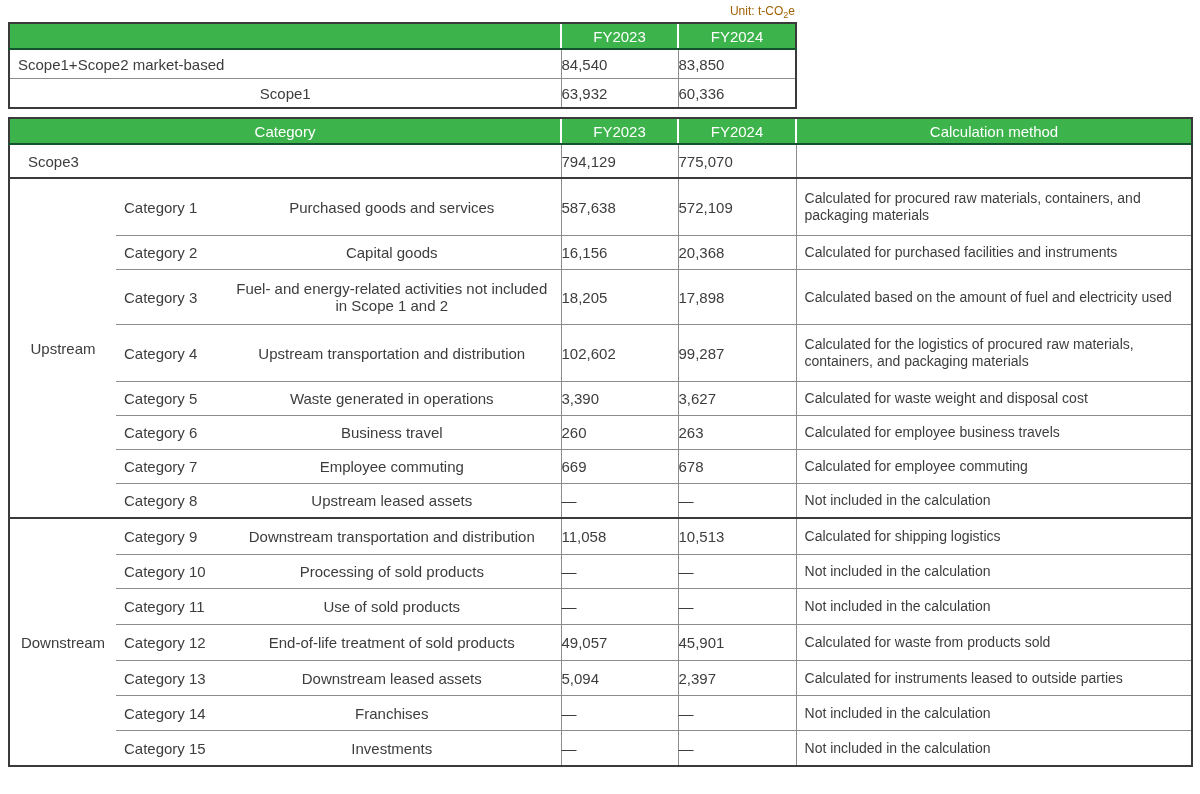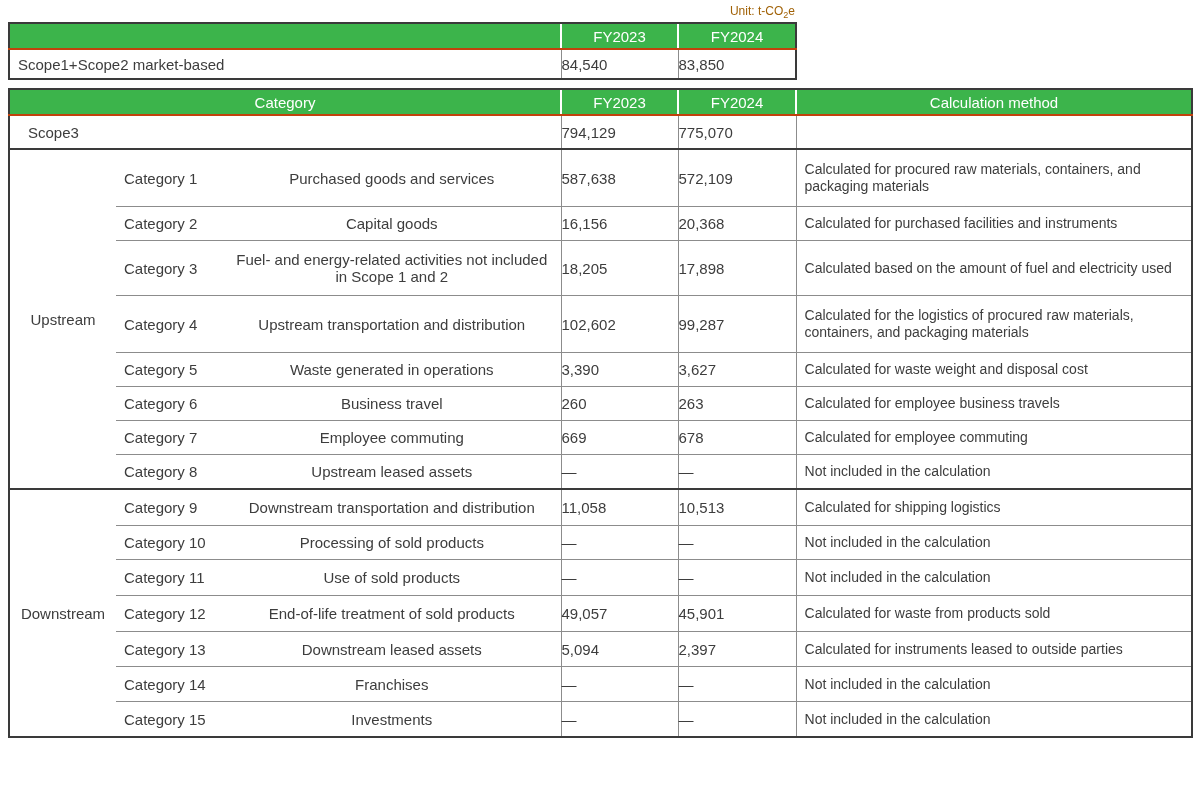--- a/index.html
+++ b/index.html
@@ -14,21 +14,21 @@
   .unit-line{width:787px;text-align:right;font-size:12px;color:#a16207;margin:0 0 3px 0;height:15px;line-height:15px;}
   .unit-line sub{font-size:9px;}
 
   table{border-collapse:collapse;table-layout:fixed;background:#fff;}
   table.t1{width:787px;margin-bottom:8px;}
   table.t2{width:1183px;}
 
   th{
     background:#3cb44b;color:#ffffff;font-weight:normal;font-size:15px;
     height:24px;padding:0;text-align:center;vertical-align:middle;
-    border-top:2px solid #3a3a3a;border-bottom:2px solid #c2410c;
+    border-top:2px solid #3a3a3a;border-bottom:2px solid #14532d;
   }
   th.wsep{border-left:2px solid #ffffff;}
 
   td{
     font-size:15px;vertical-align:middle;padding:0;height:27px;
     border-top:1px solid #8c8c8c;
   }
   table{border:2px solid #3a3a3a;}
 
   
@@ -72,20 +72,25 @@
     <tbody>
         <tr>
       <th></th>
       <th class="wsep">FY2023</th>
       <th class="wsep">FY2024</th>
     </tr>
     <tr>
       <td class="lbl-left">Scope1+Scope2 market-based</td>
       <td class="num vline">84,540</td>
       <td class="num vline">83,850</td>
+    </tr>
+    <tr>
+      <td class="lbl-center">Scope1</td>
+      <td class="num vline">63,932</td>
+      <td class="num vline">60,336</td>
     </tr>
   </tbody>
     </table>
 
   <table class="t2">
     <colgroup>
       <col style="width:107px">
         <col style="width:115px">
         <col style="width:330px">
       <col style="width:117px">

